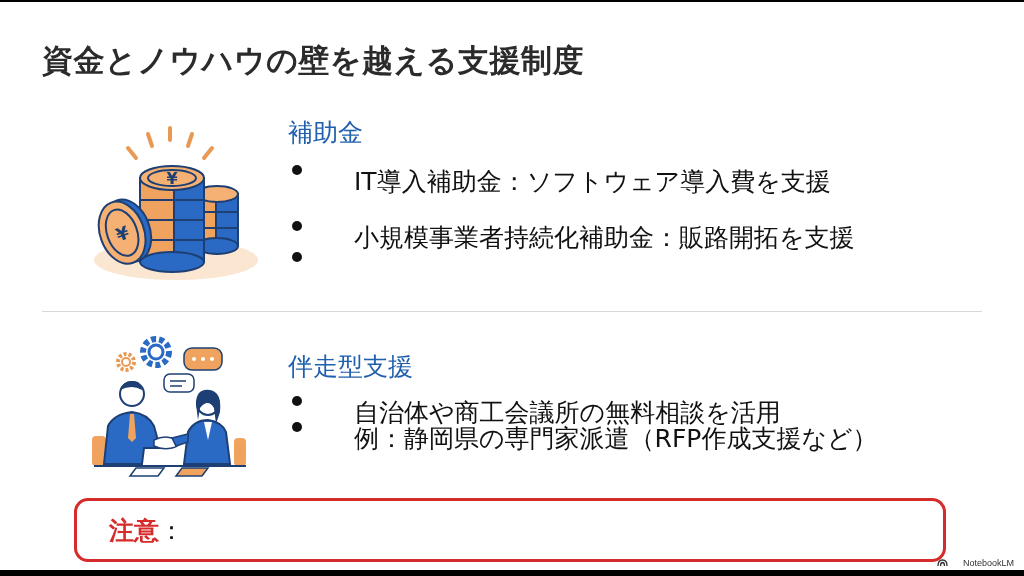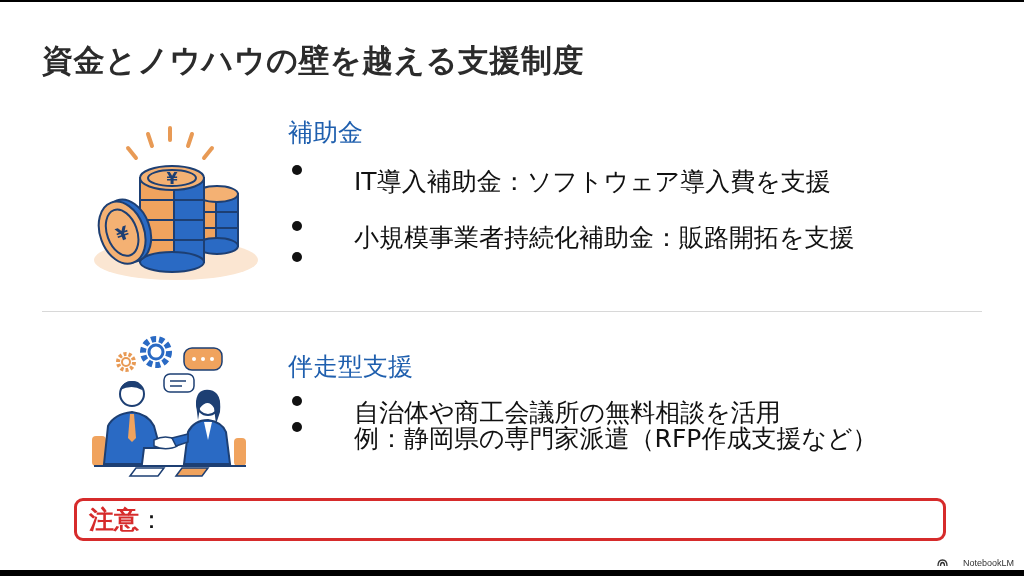--- a/index.html
+++ b/index.html
@@ -30,23 +30,23 @@
       width: 10px; height: 10px; border-radius: 50%; background: #111;
       margin-right: 14px; flex: 0 0 auto;
     }
     .bullet-text { font-size: 25px; color: #111; }
     .divider {
       position: absolute; left: 42px; top: 309px; width: 940px; height: 1px;
       background: #d8d8d8;
     }
     .illus { position: absolute; }
     .note-box {
-      position: absolute; left: 74px; top: 496px; width: 872px; height: 43px;
-      border: 3px solid #d62b2b; border-radius: 9px;
-      display: flex; align-items: center; padding-left: 12px; box-sizing: border-box;
+      position: absolute; left: 74px; top: 496px; width: 872px; height: 64px;
+      border: 3px solid #d62b2b; border-radius: 14px;
+      display: flex; align-items: center; padding-left: 32px; box-sizing: border-box;
       white-space: nowrap;
     }
     .note-label { font-size: 25px; font-weight: bold; color: #d62b2b; }
     .note-colon { font-size: 25px; color: #111; margin-right: 4px; }
     .note-text { font-size: 25px; color: #111; }
     .watermark {
       position: absolute; right: 10px; bottom: 2px;
       display: flex; align-items: center; gap: 15px;
       font-size: 9px; color: #333; font-family: "Liberation Sans", sans-serif;
     }

